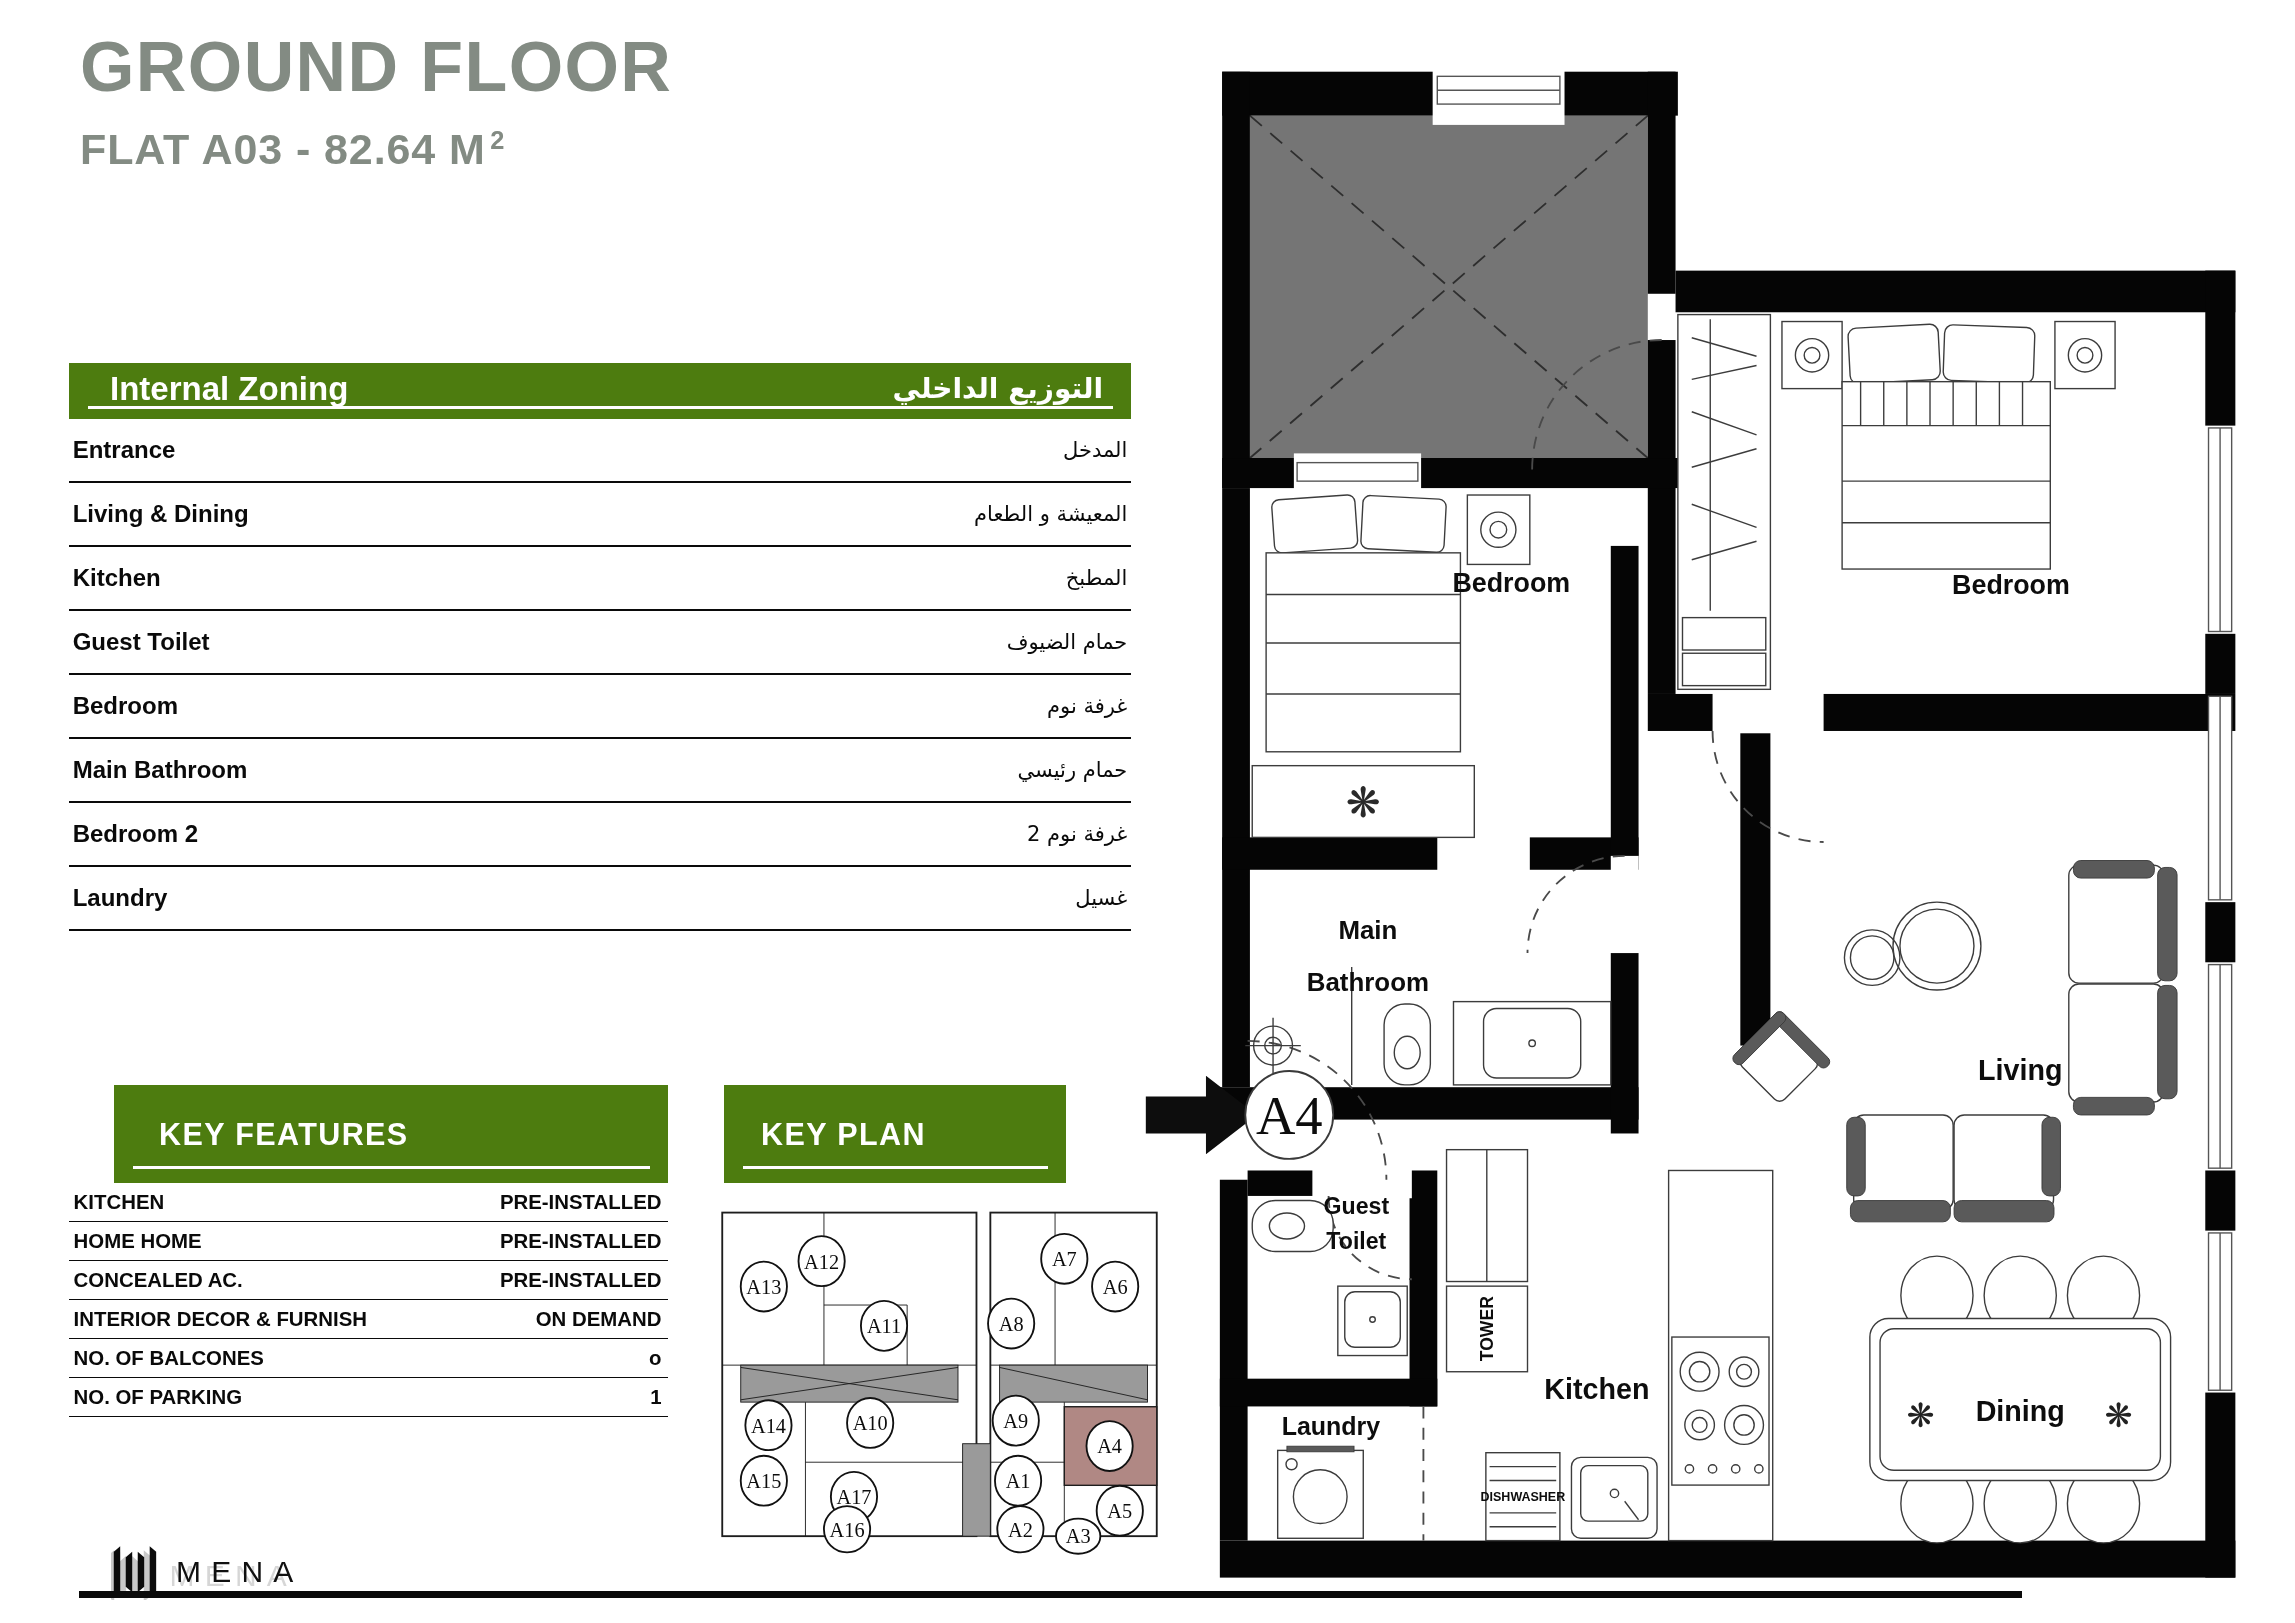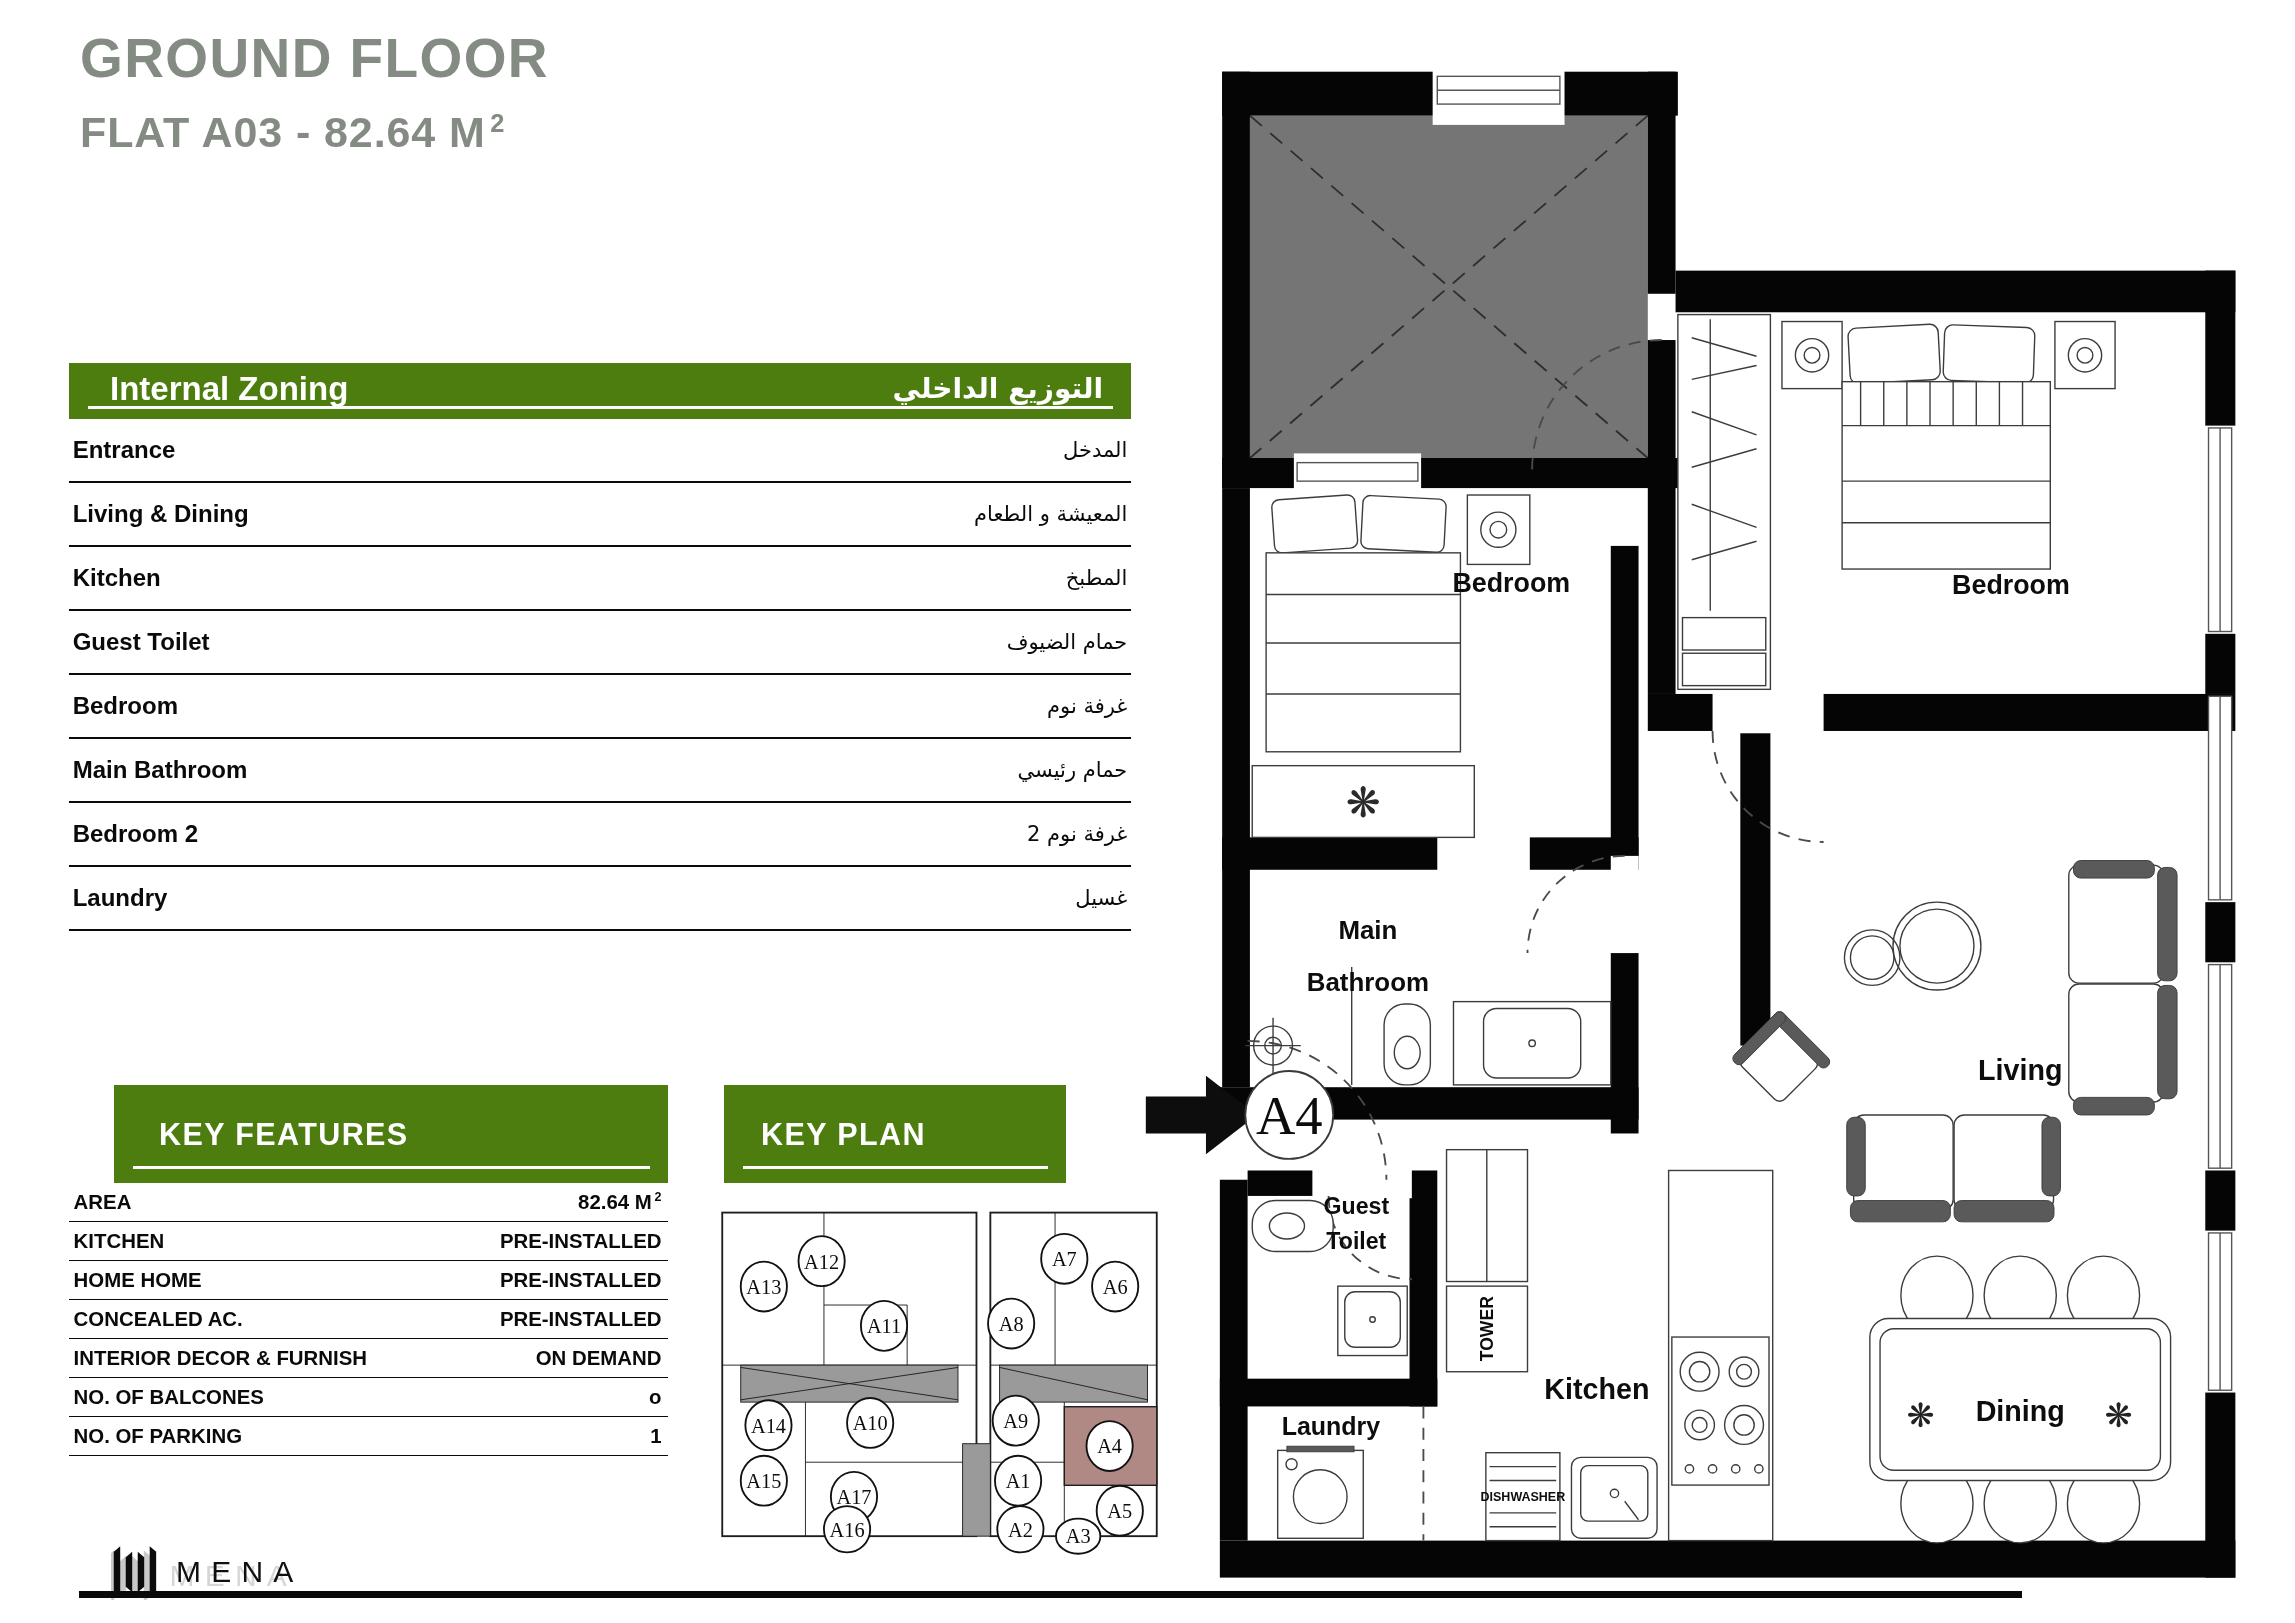--- a/index.html
+++ b/index.html
@@ -4,21 +4,21 @@
 <style>
   html,body{margin:0;padding:0;}
   body{
     width:2295px;height:1623px;position:relative;background:#ffffff;
     font-family:"Liberation Sans","DejaVu Sans",sans-serif;overflow:hidden;
   }
   .abs{position:absolute;}
 
   
   .title-block{left:80px;top:27px;color:#838B83;}
-  .title-main{font-size:55px;font-weight:700;letter-spacing:1.4px;line-height:1.15;}
+  .title-main{font-size:70px;font-weight:700;letter-spacing:1.4px;line-height:1.15;}
   .title-sub{font-size:43px;font-weight:700;letter-spacing:0.9px;margin-top:17.6px;}
   .title-sub .sup{font-size:25.4px;vertical-align:super;margin-left:4.6px;}
 
   
   .bar{background:#4d7c0f;color:#fff;position:relative;}
   .bar .underline{position:absolute;left:18.5px;right:18.5px;bottom:10.2px;height:3.2px;background:#fff;}
 
   
   .zoning{left:69px;top:363px;width:1062px;}
   .zoning .bar{height:56px;display:flex;align-items:center;justify-content:space-between;
@@ -119,24 +119,20 @@
   <div class="zrow">
     <span class="en">Laundry</span>
     <span class="ar" dir="rtl">غسيل</span>
   </div>
 </div>
 
 <div class="abs features">
   <div class="bar">
     <span class="hdr">KEY FEATURES</span>
     <span class="underline"></span>
-  </div>
-  <div class="frow">
-    <span class="lab">AREA</span>
-    <span class="val"><span>82.64 M</span><span class="sup">2</span></span>
   </div>
   <div class="frow">
     <span class="lab">KITCHEN</span>
     <span class="val">PRE-INSTALLED</span>
   </div>
   <div class="frow">
     <span class="lab">HOME HOME</span>
     <span class="val">PRE-INSTALLED</span>
   </div>
   <div class="frow">

